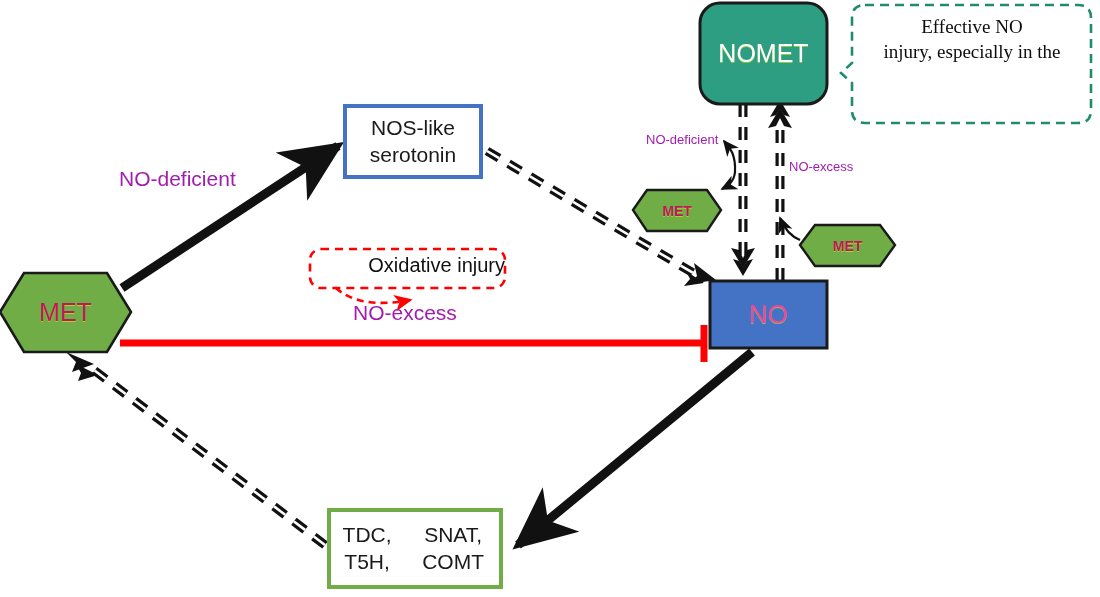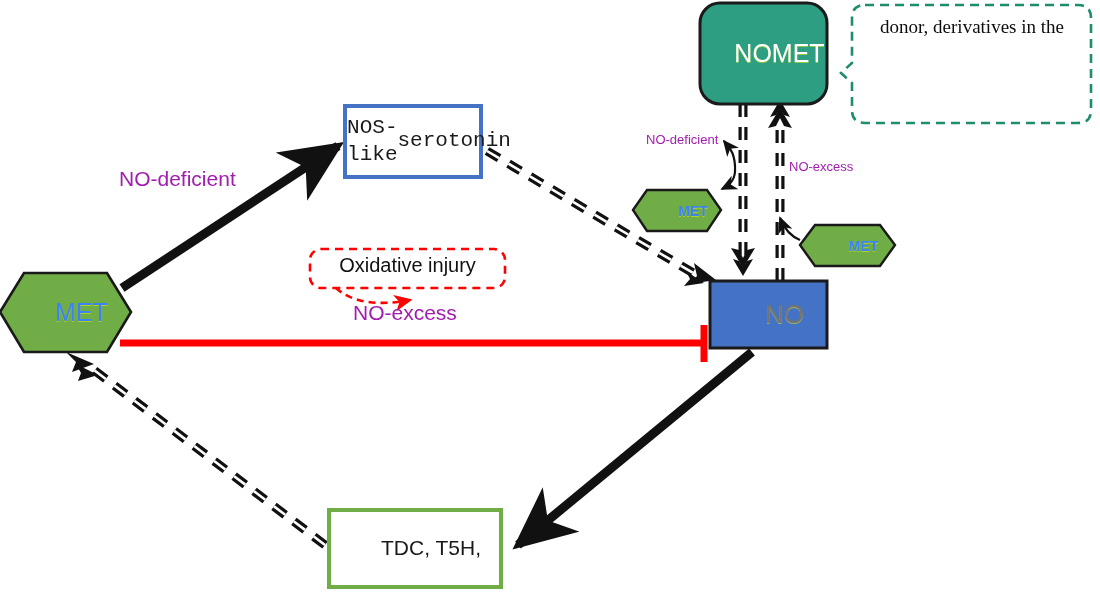--- a/index.html
+++ b/index.html
@@ -2,26 +2,26 @@
 <html><head>
 <meta charset="utf-8">
 <style>
   html,body{margin:0;padding:0;background:#ffffff;}
   body{width:1100px;height:597px;font-family:"Liberation Sans",sans-serif;overflow:hidden;}
   #stage{position:relative;width:1100px;height:597px;background:#fff;}
   svg.canvas{position:absolute;left:0;top:0;width:1100px;height:597px;}
 
   .node-label{
     position:absolute;display:flex;align-items:center;justify-content:center;
-    text-align:center;pointer-events:none;margin-left:16px;
+    text-align:center;pointer-events:none;
   }
-  .hex-text{color:#3b82f6;font-weight:400;text-align:center;}
+  .hex-text{color:#be185d;font-weight:400;text-align:center;}
   .white-shadow{text-shadow:0 1px 0 rgba(255,255,0,.45);}
   .nomet-text{color:#ffffff;font-size:25px;}
-  .no-text{color:#737373;font-size:26px;text-align:center;}
+  .no-text{color:#ec4899;font-size:26px;text-align:center;}
   .met-main-text{font-size:25px;}
   .met-small-text{font-size:14px;font-weight:bold;}
   .boxlabel{color:#1a1a1a;font-size:21px;line-height:1.25;}
   .edge-label{position:absolute;color:#a21caf;white-space:nowrap;}
   .edge-lg{font-size:21px;}
   .edge-sm{font-size:13px;}
   .callout-text{
     position:absolute;color:#0d0d0d;font-family:"Liberation Serif",serif;
     font-size:19px;line-height:1.32;text-align:center;
   }
@@ -141,44 +141,46 @@
       <polygon points="800,245 815,225 880,225 895,245 880,266 815,266" fill="#70AD47" stroke="#1a1a1a" stroke-width="2.4"></polygon>
     </g>
 
     <g>
       <rect x="329" y="510" width="172" height="77" fill="#ffffff" stroke="#70AD47" stroke-width="4"></rect>
     </g>
   </svg>
 
   <div class="node-label hex-text met-main-text white-shadow" style="left:0px;top:272px;width:131px;height:81px;">MET</div>
 
-  <div class="node-label" style="left:345px;top:106px;width:136px;height:71px;flex-direction:row;font-family:Liberation Mono, monospace;">
+  <div class="node-label" style="left:345px;top:106px;width:136px;height:71px;flex-direction:column;">
     <span class="boxlabel">NOS-like</span>
     <span class="boxlabel">serotonin</span>
   </div>
 
   <div class="node-label nomet-text white-shadow" style="left:700px;top:3px;width:127px;height:101px;">NOMET</div>
 
   <div class="node-label no-text white-shadow" style="left:710px;top:281px;width:117px;height:67px;">NO</div>
 
   <div class="node-label hex-text met-small-text white-shadow" style="left:633px;top:190px;width:88px;height:41px;">MET</div>
 
   <div class="node-label hex-text met-small-text white-shadow" style="left:800px;top:225px;width:95px;height:41px;">MET</div>
 
   <div class="node-label" style="left:329px;top:510px;width:172px;height:77px;flex-direction:row;">
     <span class="boxlabel">TDC, T5H,</span>
+    <span class="boxlabel">SNAT, COMT</span>
   </div>
 
   <div class="edge-label edge-lg" style="left:119px;top:167px;">NO-deficient</div>
 
   <div class="edge-label edge-sm" style="left:646px;top:132px;">NO-deficient</div>
 
   <div class="edge-label edge-sm" style="left:789px;top:159px;">NO-excess</div>
 
-  <div class="oxi-text" style="left:310px;top:254px;width:195px;">Oxidative injury</div>
+  <div class="oxi-text" style="left:310px;top:254px;width:195px;text-align:right;">Oxidative injury</div>
 
   <div class="edge-label edge-lg" style="left:353px;top:301px;">NO-excess</div>
 
   <div class="callout-text" style="left:858px;top:14px;width:228px;">
-    <div>donor, derivatives  in the</div>
+    <div>Effective NO</div>
+    <div>injury, especially  in the</div>
   </div>
 
 </div>
 
 </body></html>

